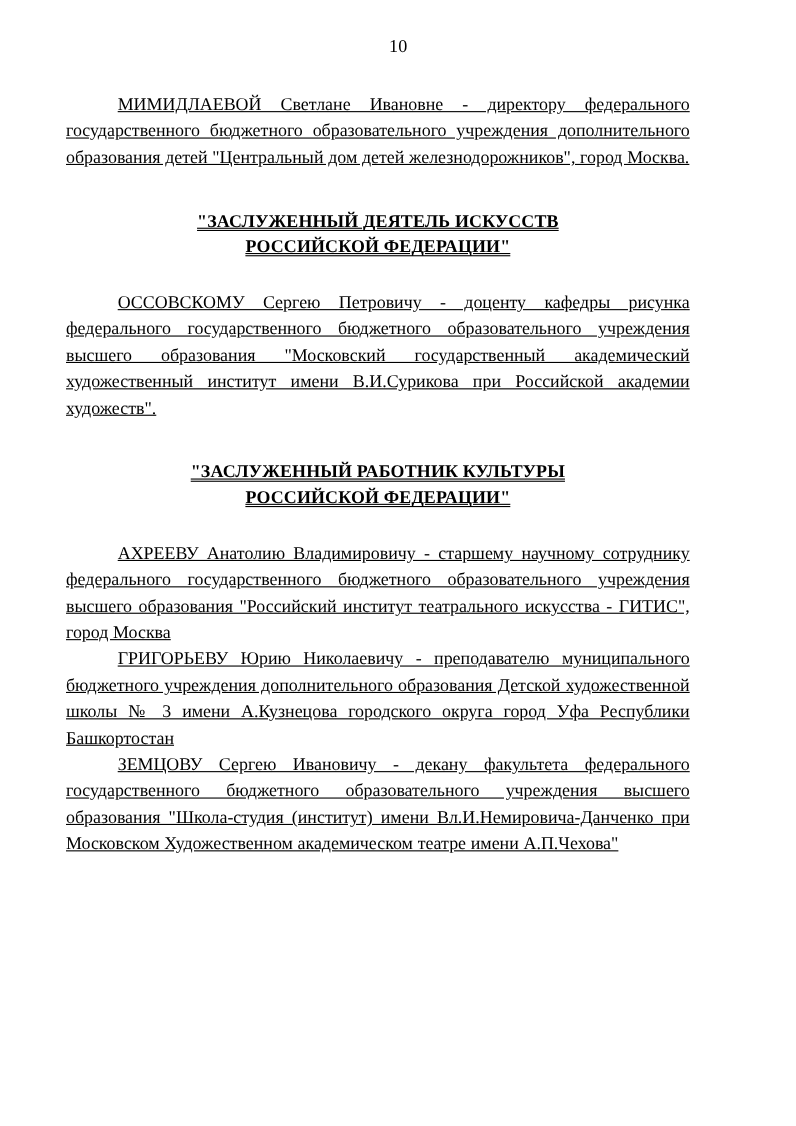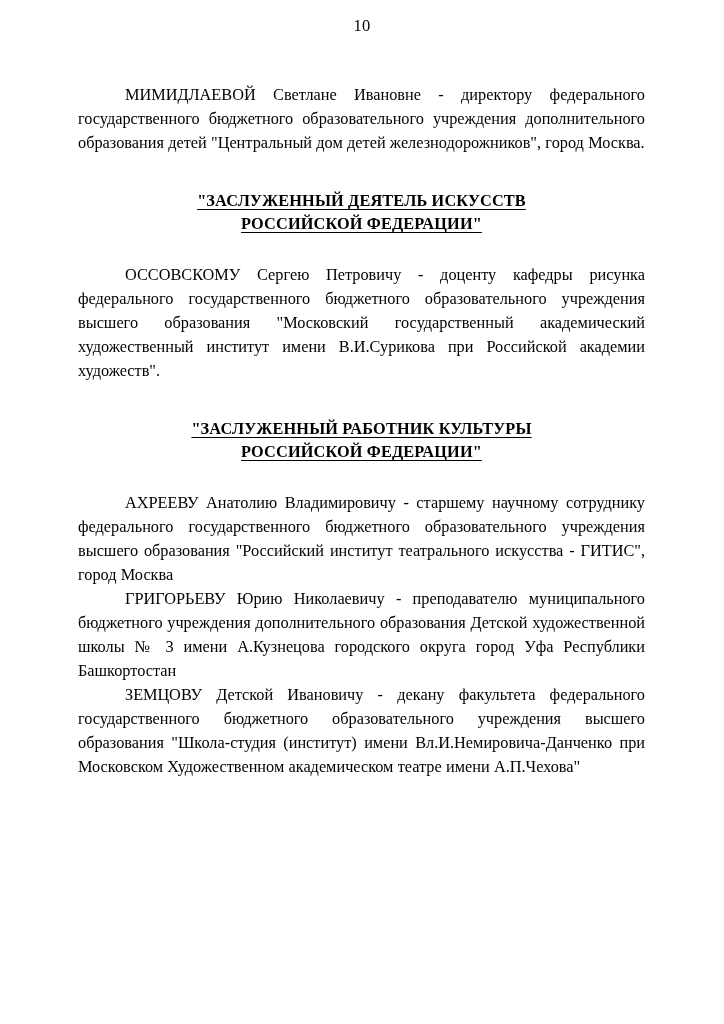--- a/index.html
+++ b/index.html
@@ -16,33 +16,34 @@
     position: relative;
     width: 724px;
     height: 1024px;
     margin: 0 auto;
     background: #ffffff;
     overflow: hidden;
     box-sizing: border-box;
   }
   .page-number {
     position: absolute;
-    top: 16px;
+    top: 32px;
     left: 0;
     width: 724px;
     text-align: center;
     font-size: 16.5px;
     line-height: 20px;
     letter-spacing: 0.2px;
   }
   .content {
     position: absolute;
     top: 83px;
-    left: 78px;
+    left: 60px;
     width: 567px;
+    text-decoration: underline;
   }
   .para {
     font-size: 16.3px;
     line-height: 24px;
     text-align: justify;
     text-align-last: left;
     text-indent: 47px;
     margin: 0;
     hyphens: none;
     word-spacing: 0.2px;
@@ -91,16 +92,16 @@
       <span class="hline"><span>РОССИЙСКОЙ ФЕДЕРАЦИИ"</span></span>
     </div>
     <div class="spacer-after-heading"></div>
 
     <p class="para">АХРЕЕВУ Анатолию Владимировичу - старшему научному сотруднику федерального государственного бюджетного образовательного учреждения высшего образования "Российский институт театрального искусства - ГИТИС", город Москва</p>
 
 
     <p class="para">ГРИГОРЬЕВУ Юрию Николаевичу - преподавателю муниципального бюджетного учреждения дополнительного образования Детской художественной школы № 3 имени А.Кузнецова городского округа город Уфа Республики Башкортостан</p>
 
 
-    <p class="para">ЗЕМЦОВУ Детской Ивановичу - декану факультета федерального государственного бюджетного образовательного учреждения высшего образования "Школа-студия (институт) имени Вл.И.Немировича-Данченко при Московском Художественном академическом театре имени А.П.Чехова"</p>
+    <p class="para">ЗЕМЦОВУ Сергею Ивановичу - декану факультета федерального государственного бюджетного образовательного учреждения высшего образования "Школа-студия (институт) имени Вл.И.Немировича-Данченко при Московском Художественном академическом театре имени А.П.Чехова"</p>
 
   </div>
 </div>
 
 </body></html>

